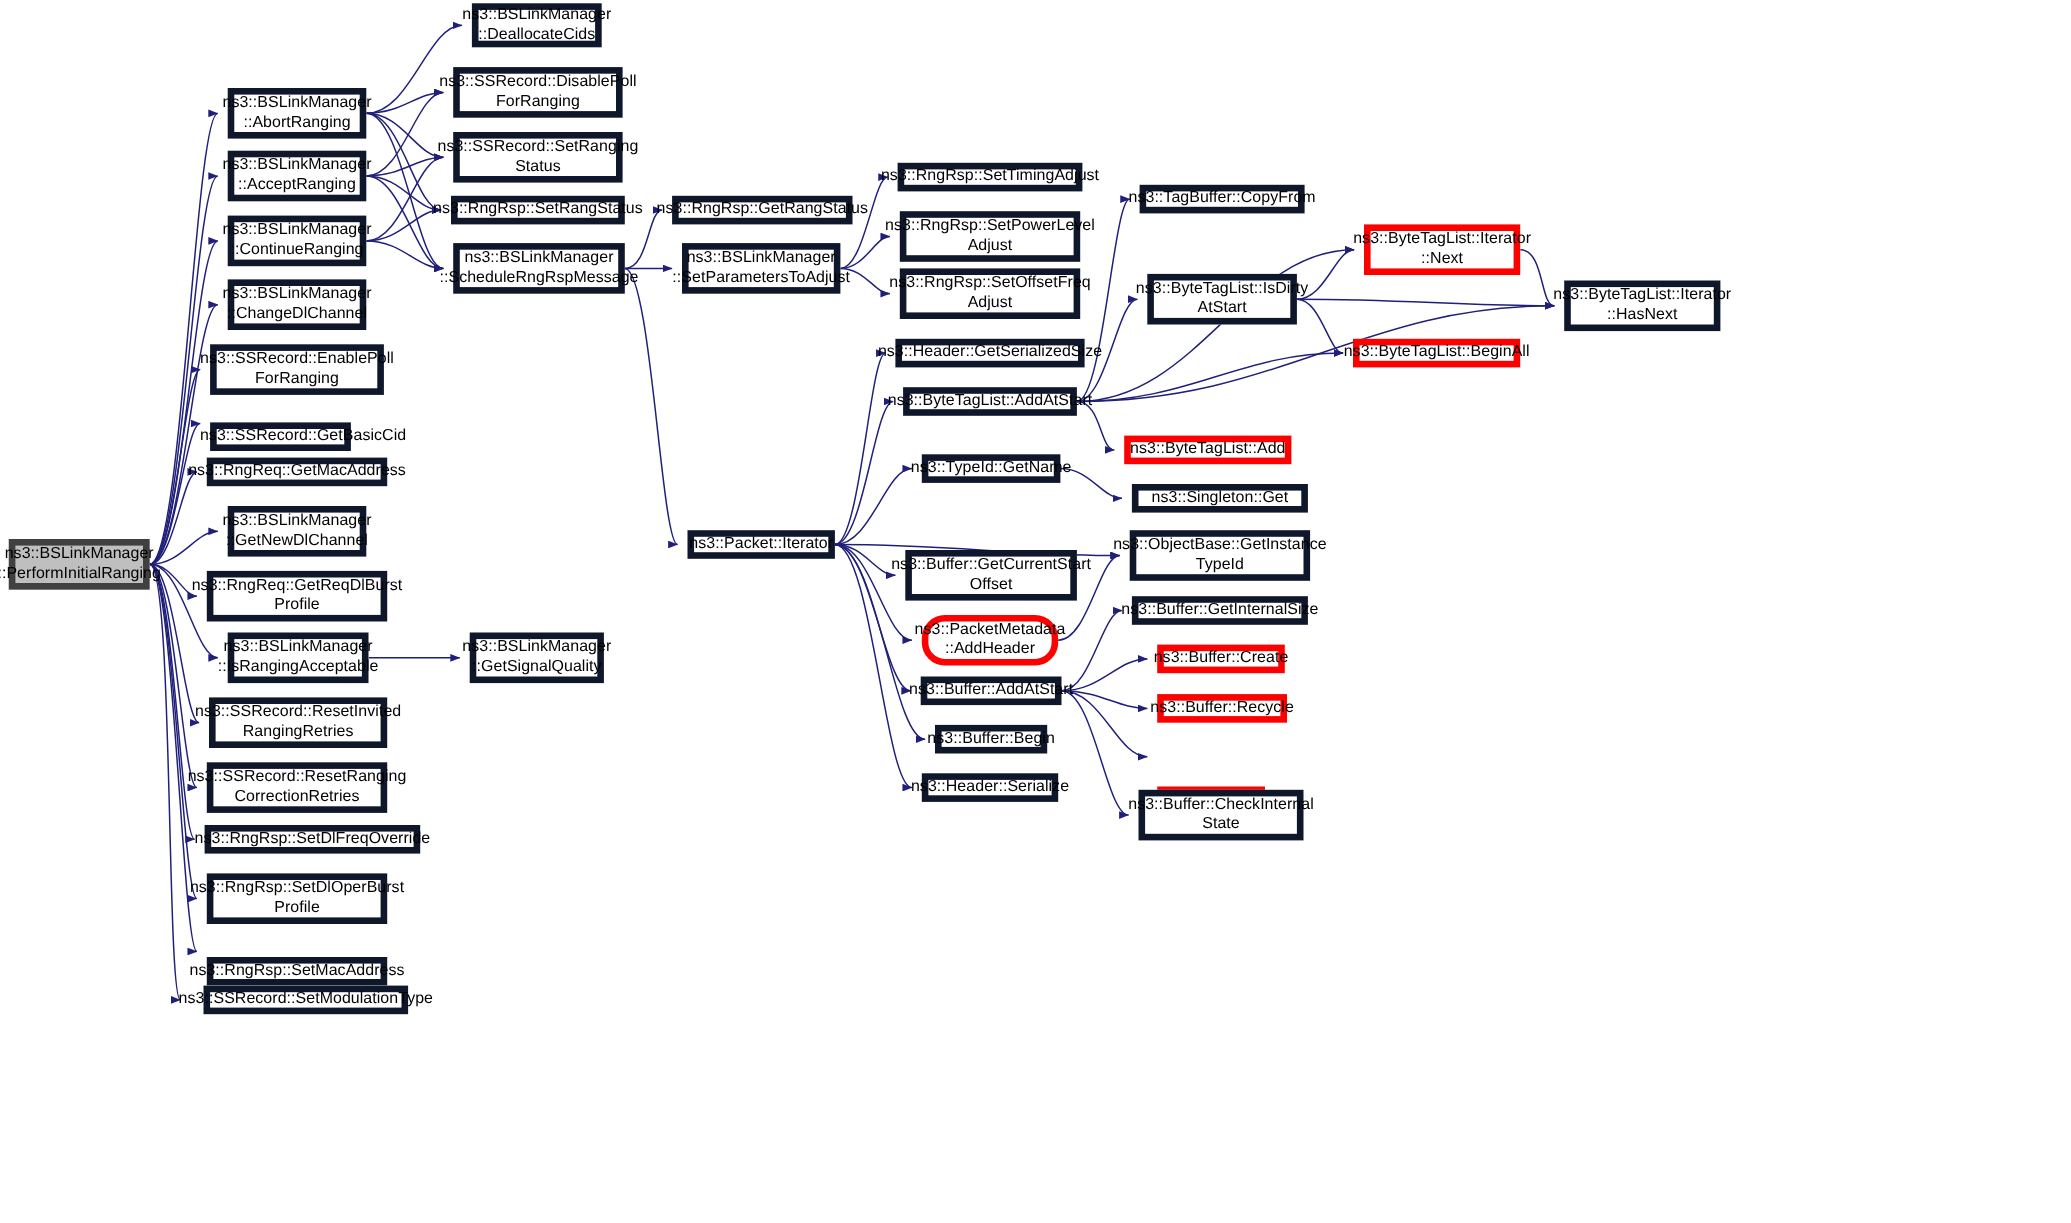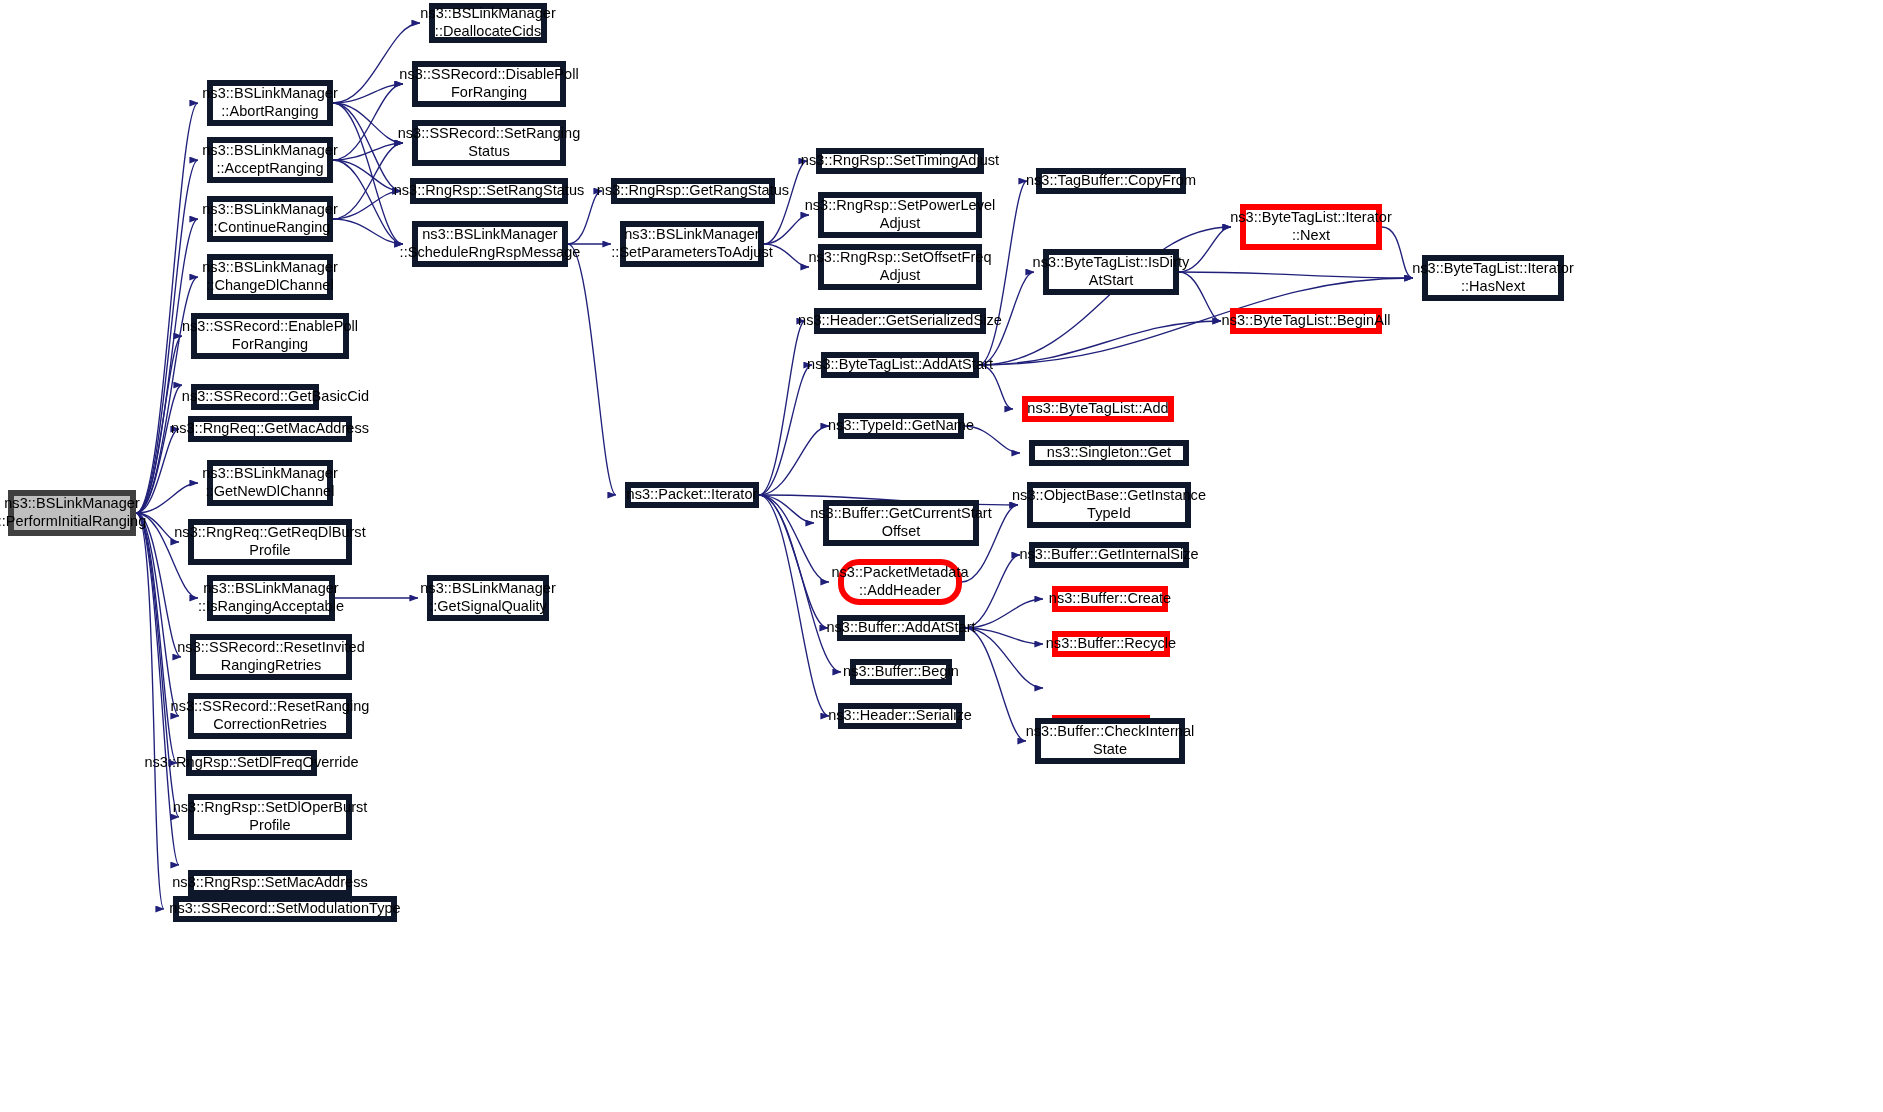--- a/index.html
+++ b/index.html
@@ -141,25 +141,25 @@
       <div class="node" style="left: 207px; top: 460px; width: 126px; height: 46px;">ns3::BSLinkManager
 ::GetNewDlChannel</div>
       <div class="node" style="left: 188px; top: 519px; width: 164px; height: 46px;">ns3::RngReq::GetReqDlBurst
 Profile</div>
       <div class="node" style="left: 207px; top: 575px; width: 128px; height: 46px;">ns3::BSLinkManager
 ::IsRangingAcceptable</div>
       <div class="node" style="left: 190px; top: 634px; width: 162px; height: 46px;">ns3::SSRecord::ResetInvited
 RangingRetries</div>
       <div class="node" style="left: 188px; top: 693px; width: 164px; height: 46px;">ns3::SSRecord::ResetRanging
 CorrectionRetries</div>
-      <div class="node" style="left: 186px; top: 750px; width: 131px; height: 26px;">ns3::RngRsp::SetDlFreqOverride</div>
+      <div class="node" style="left: 186px; top: 750px; width: 196px; height: 26px;">ns3::RngRsp::SetDlFreqOverride</div>
       <div class="node" style="left: 188px; top: 794px; width: 164px; height: 46px;">ns3::RngRsp::SetDlOperBurst
 Profile</div>
       <div class="node" style="left: 188px; top: 852px; width: 164px; height: 26px; margin-top: 18px;">ns3::RngRsp::SetMacAddress</div>
-      <div class="node" style="left: 173px; top: 896px; width: 224px; height: 26px;">ns3::SSRecord::SetModulationType</div>
+      <div class="node" style="left: 185px; top: 896px; width: 186px; height: 26px;">ns3::SSRecord::SetModulationType</div>
       <div class="node" style="left: 429px; top: 3px; width: 118px; height: 40px;">ns3::BSLinkManager
 ::DeallocateCids</div>
       <div class="node" style="left: 412px; top: 61px; width: 154px; height: 46px;">ns3::SSRecord::DisablePoll
 ForRanging</div>
       <div class="node" style="left: 412px; top: 120px; width: 154px; height: 46px;">ns3::SSRecord::SetRanging
 Status</div>
       <div class="node" style="left: 410px; top: 178px; width: 158px; height: 26px;">ns3::RngRsp::SetRangStatus</div>
       <div class="node" style="left: 412px; top: 221px; width: 156px; height: 46px;">ns3::BSLinkManager
 ::ScheduleRngRspMessage</div>
       <div class="node" style="left: 427px; top: 575px; width: 122px; height: 46px;">ns3::BSLinkManager

